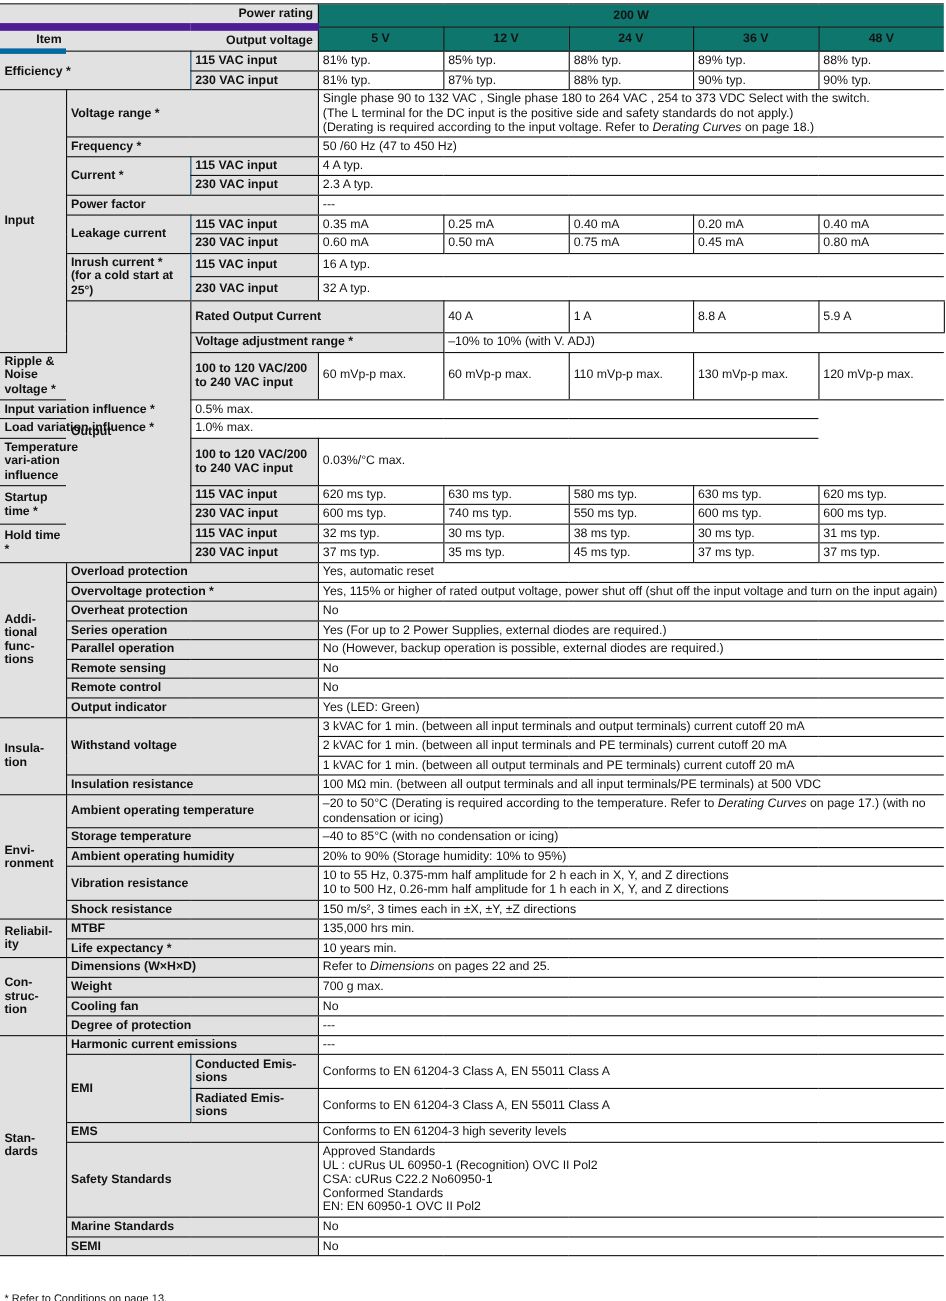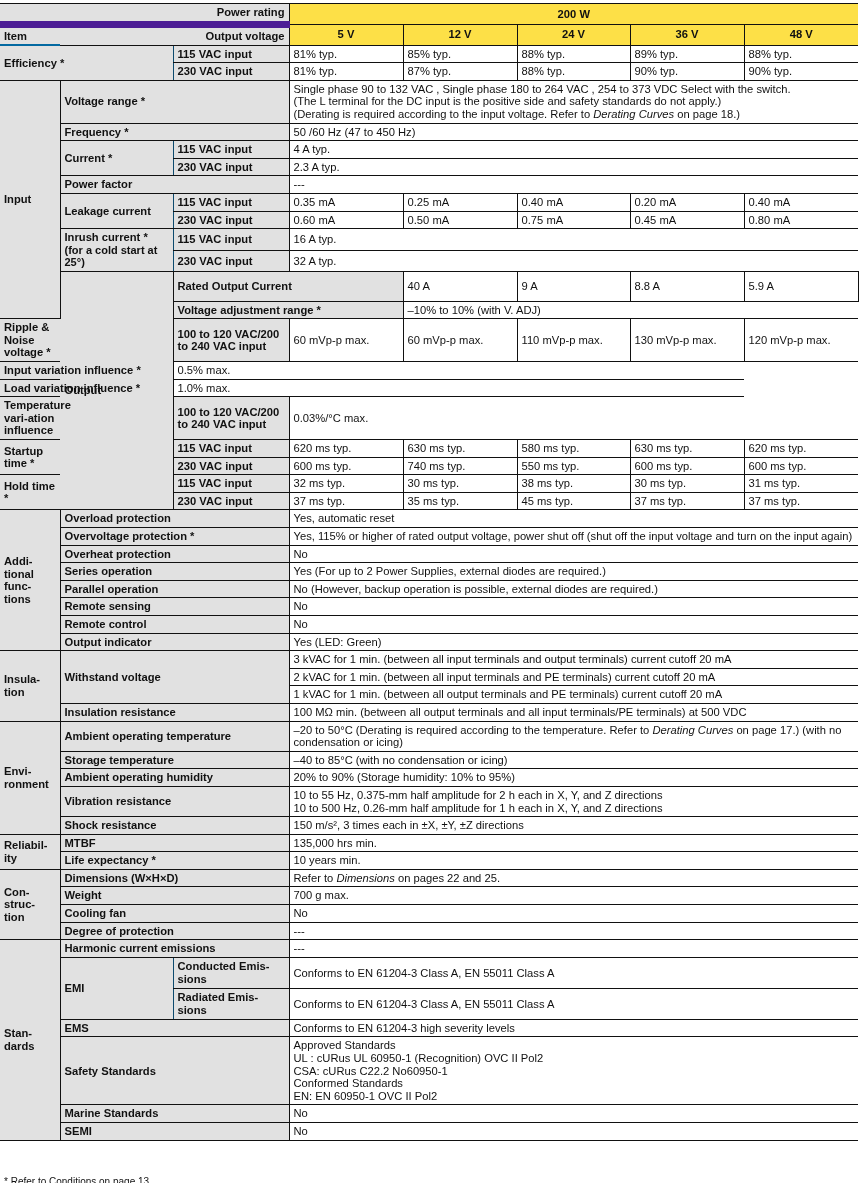--- a/index.html
+++ b/index.html
@@ -5,21 +5,21 @@
   html, body { margin: 0; padding: 0; background: #ffffff; }
   body { width: 860px; height: 1183px; overflow: hidden; position: relative;
          font-family: "Liberation Sans", sans-serif; color: #111; }
   table.spec { position: absolute; left: 0; top: 3px; width: 858px;
                border-collapse: collapse; table-layout: fixed; font-size: 11.2px; line-height: 12.6px; }
   table.spec td { padding: 2px 4px; vertical-align: middle; border-bottom: 1px solid #111; }
   td.g { background: #e1e1e1; font-weight: bold; }
   td.cat { background: #e1e1e1; font-weight: bold; border-right: 1px solid #111; border-bottom: 1.5px solid #111; margin-left: 40px; }
   td.sub { border-left: 1px solid #0c4a6e; }
   td.v { background: #fff; font-weight: normal; border-left: 1px solid #111; }
-  td.hdr-c { text-align: center; font-weight: bold; background: #fde047; border-left: 1px solid #111; }
+  td.hdr-c { text-align: center; font-weight: bold; background: #0f766e; border-left: 1px solid #111; }
   td.right { text-align: right; }
   tr.top td { border-top: 1.5px solid #111; }
   tr.secend td { border-bottom: 1.5px solid #111; }
   .small { font-size: 11px; font-weight: bold; }
   .it { font-style: italic; margin-top: 42px; }
   .footnote { position: absolute; left: 4px; top: 1176px; font-size: 10px; }
 </style>
 </head>
 <body>
 
@@ -34,21 +34,21 @@
       <col style="width:114px">
       <col style="width:114px">
   </colgroup>
 
   <tbody>
       <tr class="top">
     <td class="g right" colspan="3" style="border-bottom:7px solid #4c1d95;">Power rating</td>
     <td class="hdr-c" colspan="5">200 W</td>
   </tr>
   <tr>
-    <td class="g" colspan="1" style="border-bottom:2px solid #0369a1;">Item</td>
+    <td class="g" colspan="1" style="border-bottom:5px solid #0369a1;text-align:right;">Item</td>
     <td class="g right" colspan="2">Output voltage</td>
     <td class="hdr-c">5 V</td>
     <td class="hdr-c">12 V</td>
     <td class="hdr-c">24 V</td>
     <td class="hdr-c">36 V</td>
     <td class="hdr-c">48 V</td>
   </tr>
 
   <tr>
     <td class="g" colspan="2" rowspan="2" style="border-bottom:1.5px solid #111;">Efficiency  *</td>
@@ -121,21 +121,21 @@
   </tr>
   <tr class="secend">
     <td class="g sub">230 VAC input</td>
     <td class="v" colspan="5">32 A typ.</td>
   </tr>
 
   <tr>
     <td class="cat" rowspan="10">Output</td>
     <td class="g" colspan="2">Rated Output Current</td>
     <td class="v">40 A</td>
-    <td class="v">9 A</td>
+    <td class="v">1 A</td>
     <td class="v">8.8 A</td>
     <td class="v">5.9 A</td>
     <td class="v">4.43 A</td>
   </tr>
   <tr>
     <td class="g" colspan="2">Voltage adjustment range *</td>
     <td class="v" colspan="5">–10% to 10% (with V. ADJ)</td>
   </tr>
   <tr>
     <td class="g">Ripple &amp; Noise voltage *</td>

